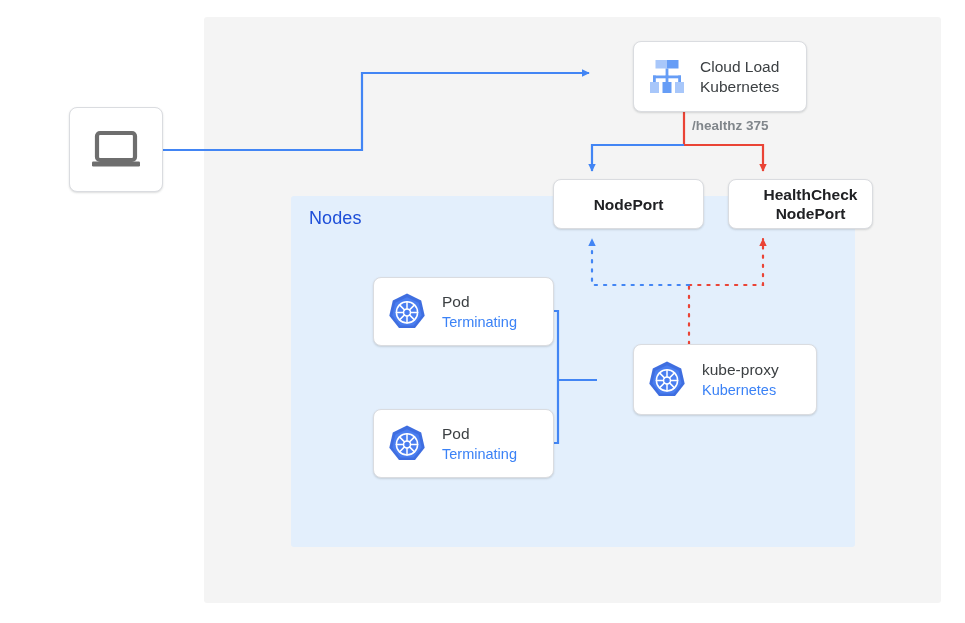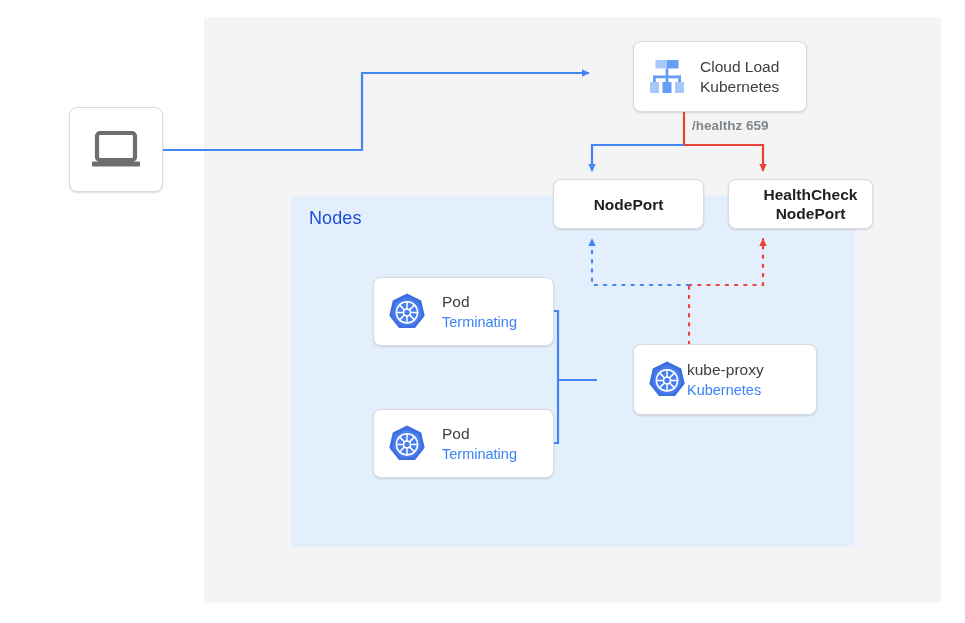--- a/index.html
+++ b/index.html
@@ -85,21 +85,21 @@
     line-height: 19px;
   }
 
   
   .box-client   { left: 33px;  top: 107px; width: 94px;  height: 85px; justify-content: center; }
   .box-clb      { left: 597px; top: 41px;  width: 174px; height: 71px; padding-left: 12px; gap: 12px; }
   .box-nodeport { left: 517px; top: 179px; width: 151px; height: 50px; justify-content: center; }
   .box-hcnodeport { left: 692px; top: 179px; width: 145px; height: 50px; justify-content: center; padding-left: 20px; }
   .box-pod1     { left: 337px; top: 277px; width: 181px; height: 69px; padding-left: 13px; gap: 15px; }
   .box-pod2     { left: 337px; top: 409px; width: 181px; height: 69px; padding-left: 13px; gap: 15px; }
-  .box-kubeproxy{ left: 597px; top: 344px; width: 184px; height: 71px; padding-left: 13px; }
+  .box-kubeproxy{ left: 597px; top: 344px; width: 184px; height: 71px; padding-left: 13px; gap: 15px; }
 
   
   .edge-label {
     left: 692px; top: 118px;
     font-size: 13.5px;
     font-weight: bold;
     color: #80868b;
     white-space: nowrap;
   }
   svg { display: block; }
@@ -177,21 +177,21 @@
         <rect x="16.5" y="25" width="9" height="11" fill="#669df6"></rect>
         <rect x="29" y="25" width="9" height="11" fill="#a8c7fa"></rect>
       </svg>
     </span>
     <span class="card-text">
       <span class="card-title">Cloud Load</span>
       <span class="card-title">Kubernetes</span>
     </span>
   </div>
 
-  <div class="abs edge-label">/healthz 659</div>
+  <div class="abs edge-label">/healthz 375</div>
 
   <div class="abs card box-nodeport">
     <span class="card-strong">NodePort</span>
   </div>
 
   <div class="abs card box-hcnodeport">
     <span class="card-strong">
       <span>HealthCheck</span><br>
       <span>NodePort</span>
     </span>

